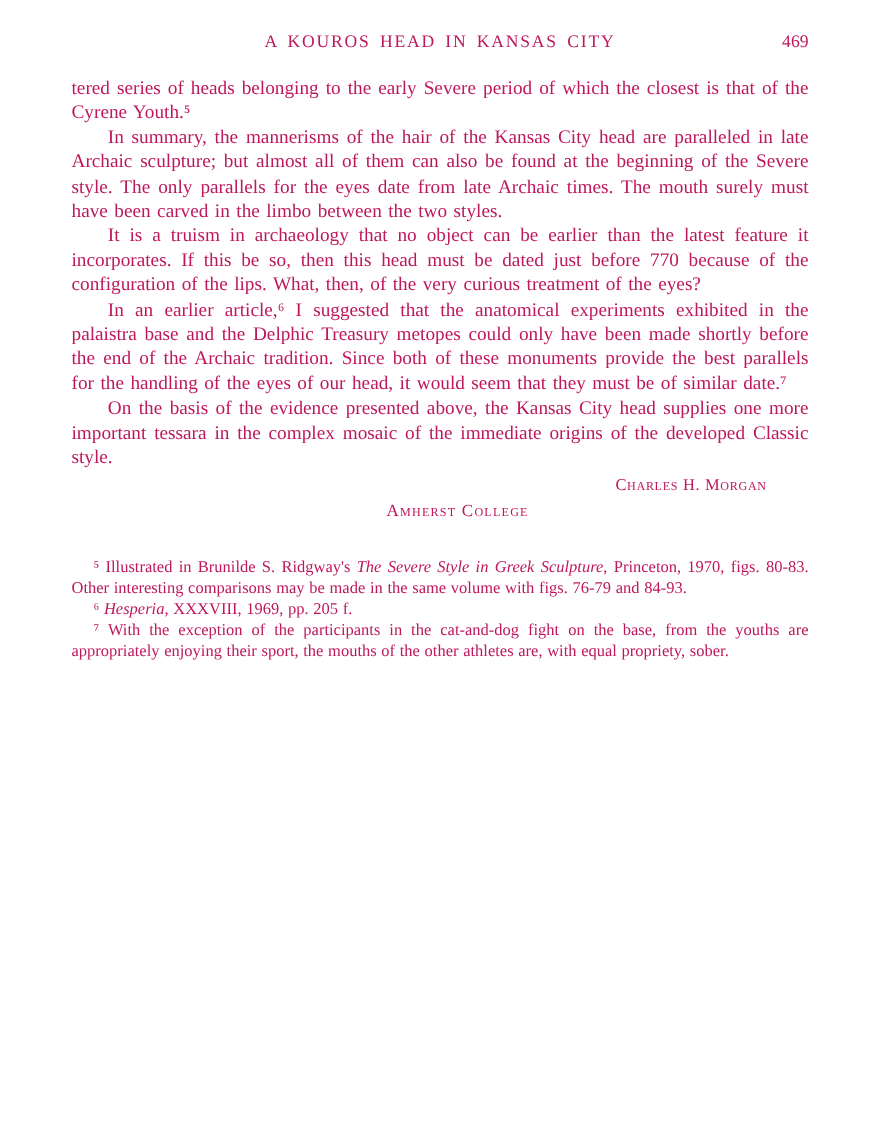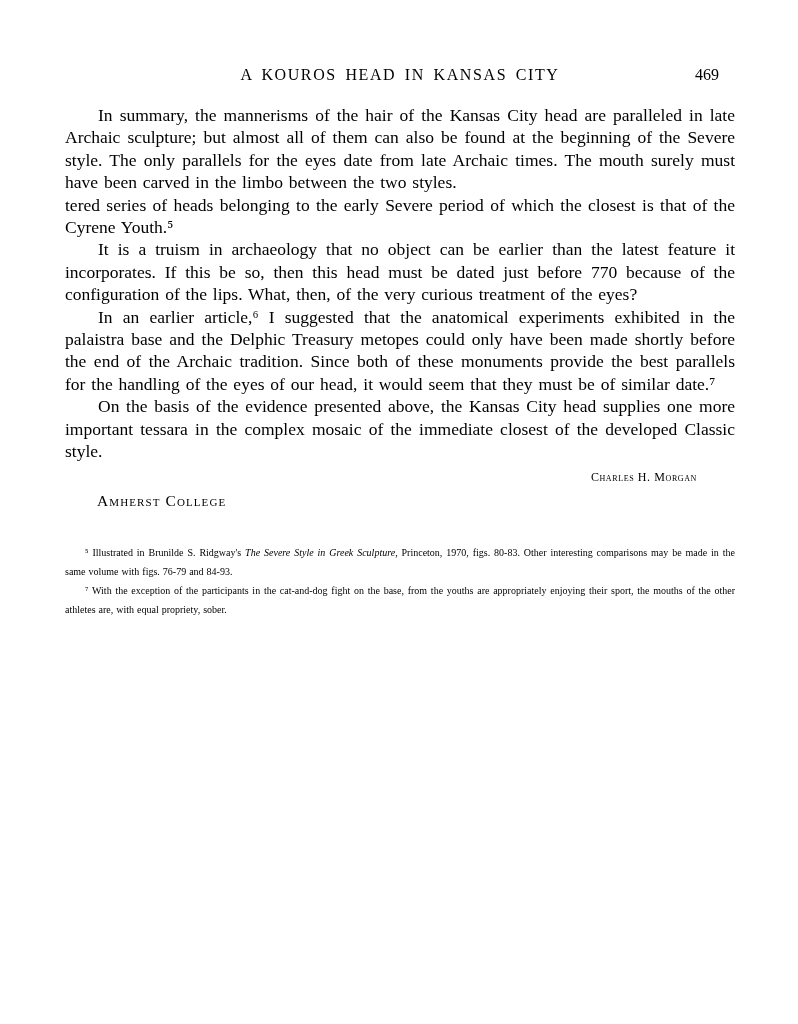--- a/index.html
+++ b/index.html
@@ -6,97 +6,99 @@
     margin: 0;
     padding: 0;
     background: #ffffff;
   }
   .page {
     position: relative;
     box-sizing: border-box;
     width: 798px;
     height: 1024px;
     background: #ffffff;
-    color: #000000;
-    padding: 66px 63px 0 65px;
+    color: #be185d;
+    padding: 30px 63px 0 65px;
     font-family: "Liberation Serif", "DejaVu Serif", serif;
     overflow: hidden;
   }
   .running-head {
     position: relative;
     text-align: center;
     font-size: 16px;
     letter-spacing: 1.6px;
     word-spacing: 3px;
     height: 22px;
     margin-bottom: 16px;
   }
   .head-title { display: inline-block; }
   .page-number {
     position: absolute;
-    right: 16px;
+    right: 0;
     top: 0;
     letter-spacing: 0;
     word-spacing: 0;
   }
   .body-text {
     font-size: 17.5px;
     line-height: 22.4px;
     text-align: justify;
     word-spacing: 1.5px;
   }
   .para { margin: 0; }
   .para.indent { text-indent: 33px; }
   .signature {
     text-align: right;
     padding-right: 38px;
     font-variant: small-caps;
-    font-size: 12px;
+    font-size: 15px;
     letter-spacing: 0.6px;
     margin-top: 3px;
     line-height: 22px;
   }
   .affiliation {
     margin-left: 32px;
     font-variant: small-caps;
     font-size: 15.5px;
     letter-spacing: 1.1px;
     margin-top: 3px;
     line-height: 20px;
+    text-align: center;
   }
   .footnotes {
     margin-top: 32px;
-    font-size: 10px;
+    font-size: 15px;
     line-height: 19.2px;
     text-align: justify;
     word-spacing: 0.5px;
   }
   .footnote { margin: 0; text-indent: 20px; }
   .footnote .italic { font-style: italic; }
 </style>
 </head>
 <body>
 
 <div class="page">
 
   <header class="running-head">
     <span class="head-title">A KOUROS HEAD IN KANSAS CITY</span>
     <span class="page-number">469</span>
   </header>
 
   <main class="body-text">
+      <p class="para">tered series of heads belonging to the early Severe period of which the closest is that of the Cyrene Youth.⁵</p>
       <p class="para indent">In summary, the mannerisms of the hair of the Kansas City head are paralleled in late Archaic sculpture; but almost all of them can also be found at the beginning of the Severe style. The only parallels for the eyes date from late Archaic times. The mouth surely must have been carved in the limbo between the two styles.</p>
-      <p class="para">tered series of heads belonging to the early Severe period of which the closest is that of the Cyrene Youth.⁵</p>
       <p class="para indent">It is a truism in archaeology that no object can be earlier than the latest feature it incorporates. If this be so, then this head must be dated just before 770 because of the configuration of the lips. What, then, of the very curious treatment of the eyes?</p>
       <p class="para indent">In an earlier article,⁶ I suggested that the anatomical experiments exhibited in the palaistra base and the Delphic Treasury metopes could only have been made shortly before the end of the Archaic tradition. Since both of these monuments provide the best parallels for the handling of the eyes of our head, it would seem that they must be of similar date.⁷</p>
-      <p class="para indent">On the basis of the evidence presented above, the Kansas City head supplies one more important tessara in the complex mosaic of the immediate closest of the developed Classic style.</p>
+      <p class="para indent">On the basis of the evidence presented above, the Kansas City head supplies one more important tessara in the complex mosaic of the immediate origins of the developed Classic style.</p>
     </main>
 
   <div class="signature">Charles H. Morgan</div>
 
   <div class="affiliation">Amherst College</div>
 
   <footer class="footnotes">
       <p class="footnote"><span>⁵ Illustrated in Brunilde S. Ridgway's </span><span class="italic">The Severe Style in Greek Sculpture</span><span>, Princeton, 1970, figs. 80-83.  Other interesting comparisons may be made in the same volume with figs. 76-79 and 84-93.</span></p>
+      <p class="footnote"><span>⁶ </span><span class="italic">Hesperia</span><span>, XXXVIII, 1969, pp. 205 f.</span></p>
       <p class="footnote"><span>⁷ With the exception of the participants in the cat-and-dog fight on the base, from the youths are appropriately enjoying their sport, the mouths of the other athletes are, with equal propriety, sober.</span></p>
     </footer>
 
 </div>
 
 </body></html>

